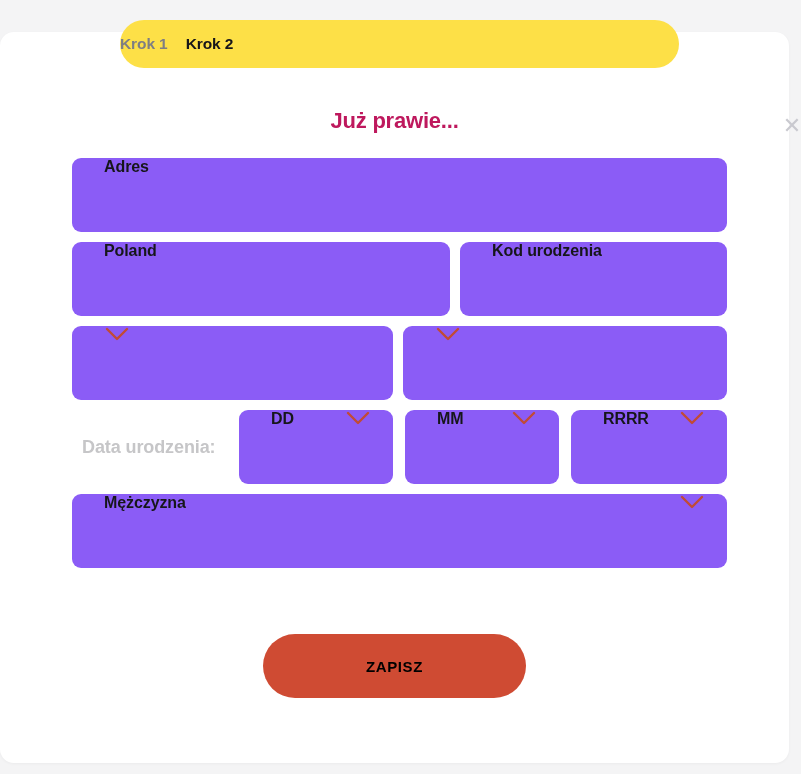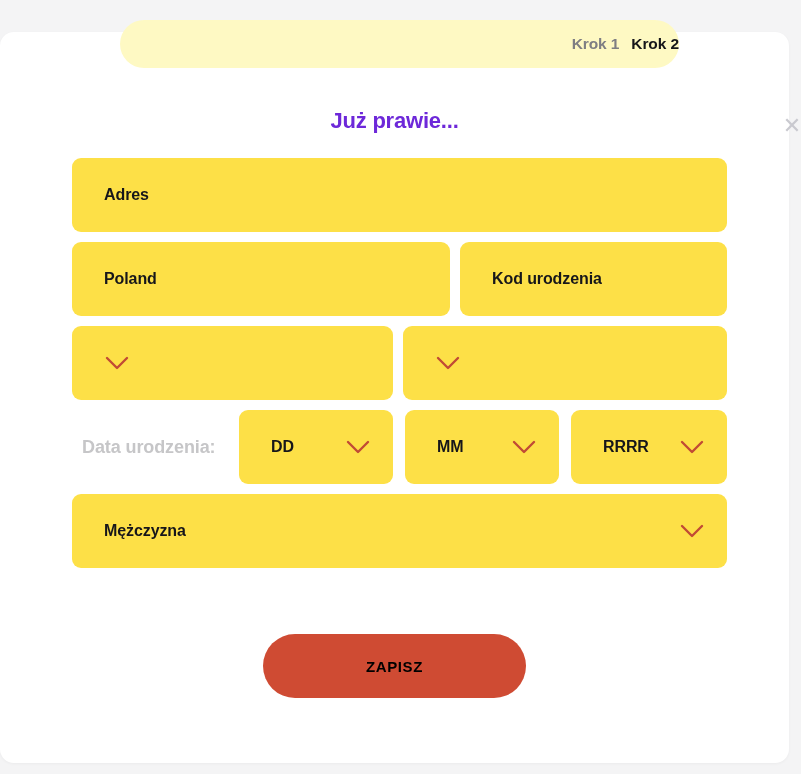--- a/index.html
+++ b/index.html
@@ -27,26 +27,26 @@
     box-shadow: 0 1px 3px rgba(0,0,0,0.04);
   }
 
   
   #step-pill {
     position: absolute;
     left: 120px;
     top: 20px;
     width: 559px;
     height: 48px;
-    background: #fef9c3;
+    background: #fde047;
     border-radius: 28px;
     display: flex;
     align-items: center;
-    justify-content: flex-end;
-    gap: 12px;
+    justify-content: flex-start;
+    gap: 18px;
     z-index: 3;
   }
   .step-tab {
     font-size: 15.5px;
     font-weight: bold;
     letter-spacing: -0.1px;
     white-space: nowrap;
     user-select: none;
   }
   .step-tab.inactive { color: #7e7e83; }
@@ -70,43 +70,43 @@
 
   
   #page-title {
     position: absolute;
     left: 0;
     top: 108px;
     width: 789px;
     text-align: center;
     font-size: 22px;
     font-weight: bold;
-    color: #6d28d9;
+    color: #be185d;
     letter-spacing: -0.2px;
   }
 
   
   #form-area {
     position: absolute;
     left: 72px;
     top: 158px;
     width: 655px;
   }
   .form-row {
     display: flex;
     align-items: center;
     margin-bottom: 10px;
   }
 
   .field {
-    background: #fde047;
+    background: #8b5cf6;
     border-radius: 9px;
     height: 74px;
     display: flex;
-    align-items: center;
+    align-items: flex-start;
     box-sizing: border-box;
     padding: 0 22px 0 32px;
     position: relative;
   }
   .field .field-text {
     font-size: 16px;
     font-weight: bold;
     color: #16161a;
     letter-spacing: -0.1px;
     white-space: nowrap;

